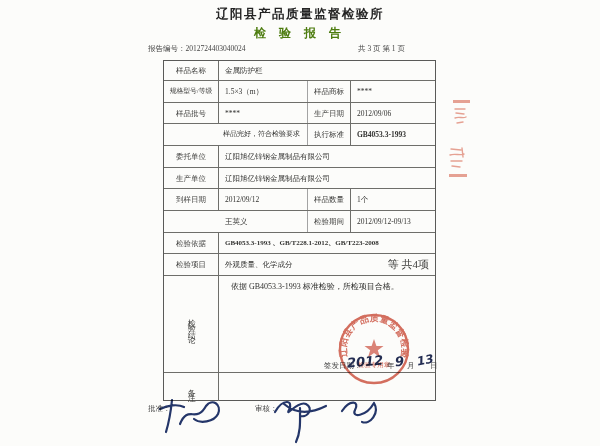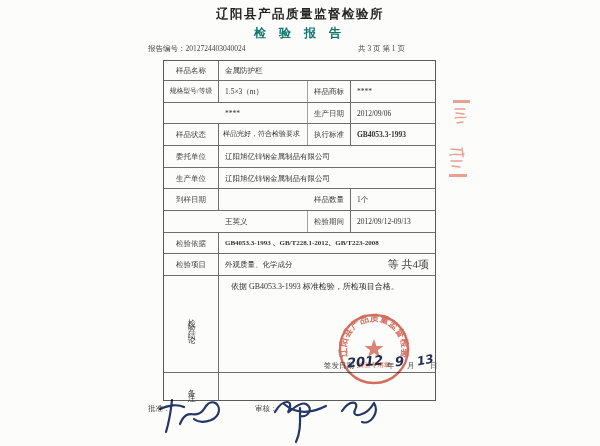--- a/index.html
+++ b/index.html
@@ -5,21 +5,21 @@
   html,body{margin:0;padding:0;background:#e8e8e6;}
   .page{
     position:relative;width:600px;height:446px;margin:0 auto;
     background:#fcfcfa;overflow:hidden;
     font-family:"Liberation Serif","DejaVu Serif",serif;
     color:#3a3a3a;
   }
   .abs{position:absolute;}
   
   .title1{top:6px;left:0;width:600px;text-align:center;font-size:12.5px;font-weight:bold;letter-spacing:1.5px;color:#242424;}
-  .title2{top:25px;left:0;width:600px;text-align:center;font-size:12px;font-weight:bold;letter-spacing:5px;color:#0f766e;}
+  .title2{top:25px;left:0;width:600px;text-align:center;font-size:12px;font-weight:bold;letter-spacing:5px;color:#4d7c0f;}
   .meta-line{top:44px;left:148px;width:290px;height:12px;font-size:7.5px;color:#454545;}
   .pagination{top:44px;left:358px;width:90px;font-size:7.5px;color:#454545;}
   
   .rtable{left:163px;top:60px;width:273px;height:341px;border:1px solid #5a5a58;box-sizing:border-box;}
   .row{position:absolute;left:0;width:271px;border-bottom:1px solid #6e6e6a;box-sizing:border-box;}
   .row.last{border-bottom:none;}
   .cell{position:absolute;top:0;bottom:0;box-sizing:border-box;display:flex;align-items:center;font-size:7.5px;line-height:1.2;}
   .cell.lab{justify-content:center;text-align:center;border-right:1px solid #6e6e6a;color:#3d3d3b;}
   .cell.val{justify-content:flex-start;padding-left:6px;color:#333331;}
   .cell.vr{border-right:1px solid #a3a3a3;}
@@ -73,44 +73,45 @@
     </div>
 
     <div class="row" style="top:20px;height:22px;">
       <div class="cell lab c1" style="font-size:6.8px;">规格型号/等级</div>
       <div class="cell val vr c2">1.5×3（m）</div>
       <div class="cell lab c3">样品商标</div>
       <div class="cell val c4">****</div>
     </div>
 
     <div class="row" style="top:42px;height:21px;">
+      <div class="cell lab c1">样品批号</div>
       <div class="cell val vr c2">****</div>
       <div class="cell lab c3">生产日期</div>
       <div class="cell val c4">2012/09/06</div>
     </div>
 
     <div class="row" style="top:63px;height:22px;">
-      <div class="cell lab c1">样品状态</div>
       <div class="cell val vr c2" style="padding-left:4px;font-size:7px;">样品完好，符合检验要求</div>
       <div class="cell lab c3">执行标准</div>
       <div class="cell val c4" style="font-weight:bold;">GB4053.3-1993</div>
     </div>
 
     <div class="row" style="top:85px;height:22px;">
       <div class="cell lab c1">委托单位</div>
       <div class="cell val c2wide">辽阳旭亿锌钢金属制品有限公司</div>
     </div>
 
     <div class="row" style="top:107px;height:21px;">
       <div class="cell lab c1">生产单位</div>
       <div class="cell val c2wide">辽阳旭亿锌钢金属制品有限公司</div>
     </div>
 
     <div class="row" style="top:128px;height:22px;">
       <div class="cell lab c1">到样日期</div>
+      <div class="cell val vr c2">2012/09/12</div>
       <div class="cell lab c3">样品数量</div>
       <div class="cell val c4">1个</div>
     </div>
 
     <div class="row" style="top:150px;height:22px;">
       <div class="cell val vr c2">王英义</div>
       <div class="cell lab c3">检验期间</div>
       <div class="cell val c4">2012/09/12-09/13</div>
     </div>
 

